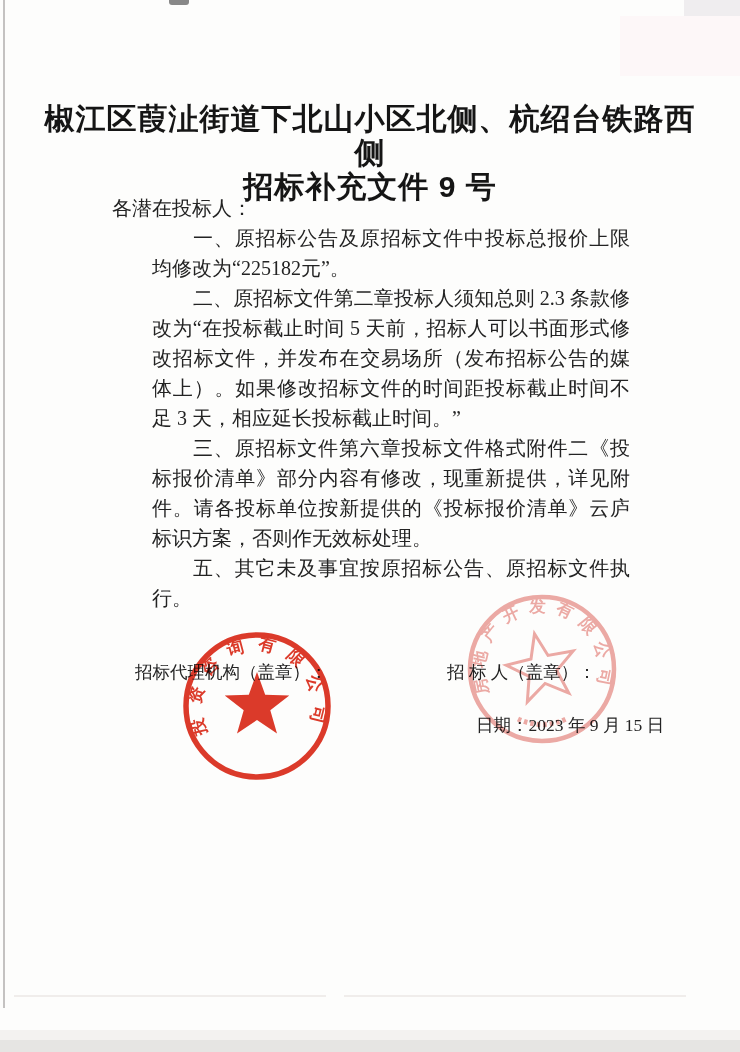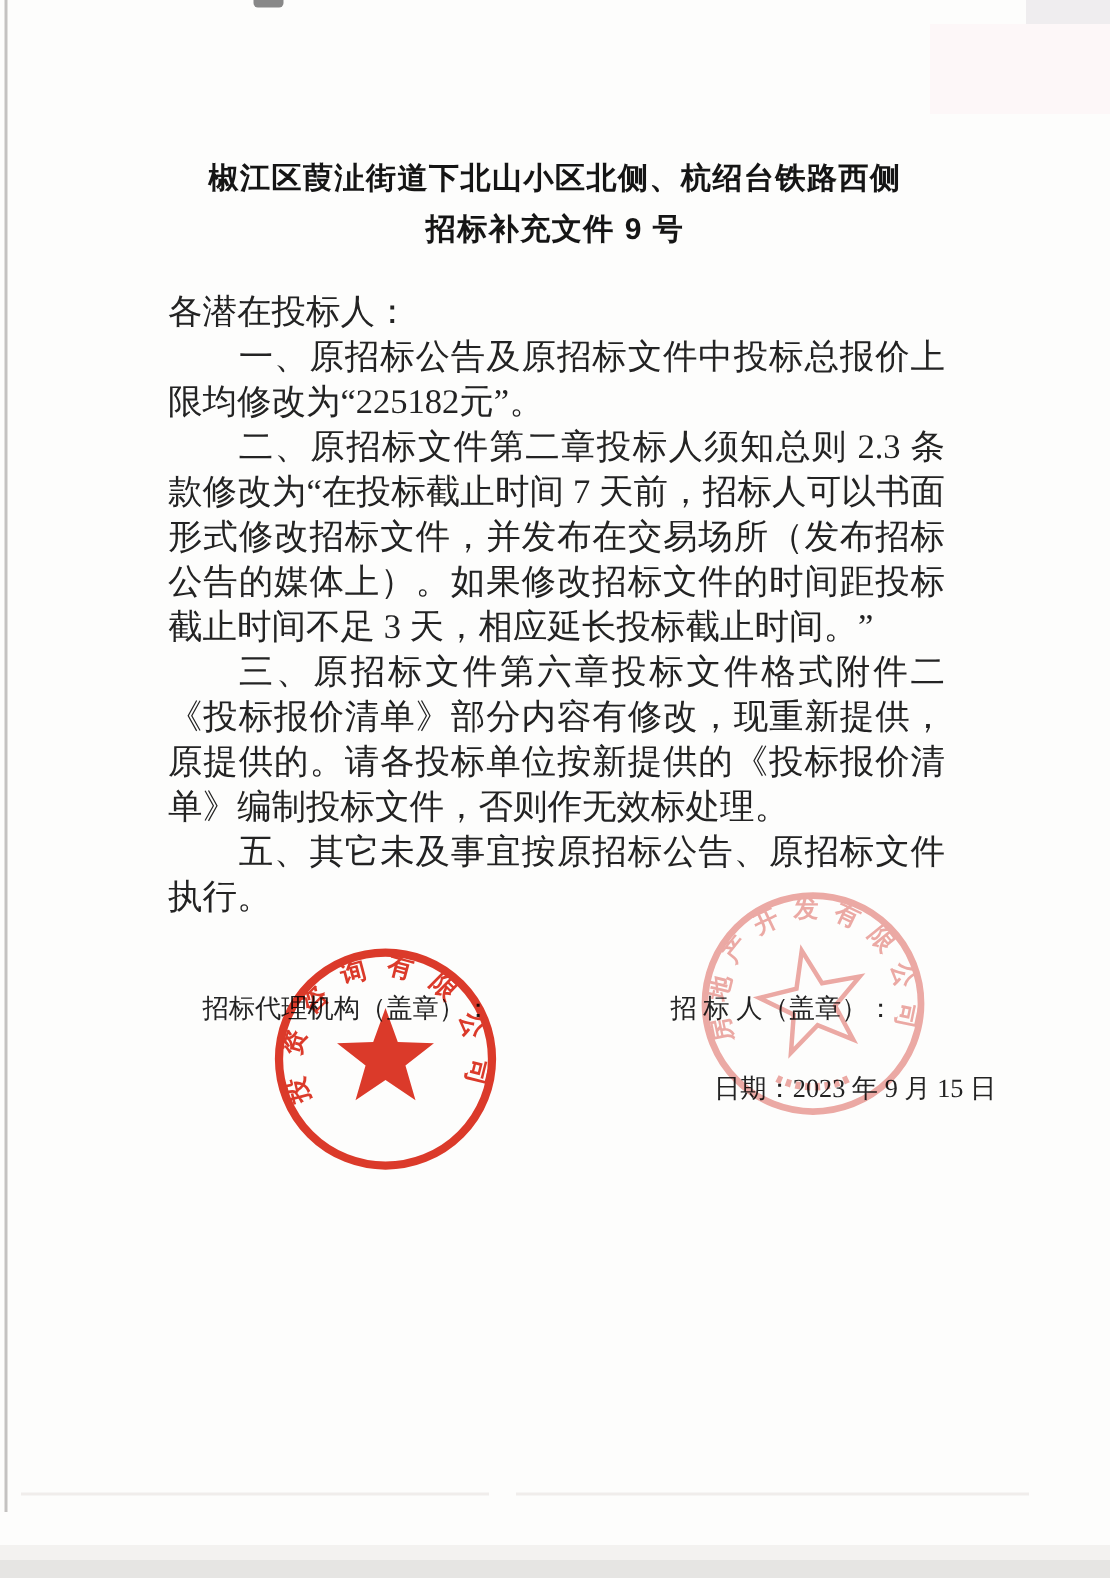--- a/index.html
+++ b/index.html
@@ -16,31 +16,31 @@
   .corner-strip{position:absolute;right:0;top:0;width:56px;height:16px;background:#efedef;}
   .corner-tint{position:absolute;right:0;top:16px;width:120px;height:60px;background:#fdf7f8;}
   .fold-line{position:absolute;top:995px;height:2px;background:#f0edeb;}
   .fold-a{left:14px;width:312px;}
   .fold-b{left:344px;width:342px;}
   .bottom-strip{position:absolute;left:0;bottom:0;width:740px;height:12px;background:#e6e5e3;}
   .bottom-fade{position:absolute;left:0;bottom:12px;width:740px;height:10px;background:#f3f2f0;}
 
   .title{
     position:absolute;left:40px;right:40px;top:102px;
-    text-align:center;font-weight:700;font-size:20px;line-height:34px;
+    text-align:center;font-weight:700;font-size:30px;line-height:34px;
     font-family:"Liberation Sans","DejaVu Sans",sans-serif;
     color:#151515;letter-spacing:1px;
   }
   .body-text{
     position:absolute;left:112px;top:193px;width:518px;
-    font-size:23px;line-height:30px;text-align:justify;
+    font-size:20px;line-height:30px;text-align:justify;
     color:#232323;
   }
   .body-text p{margin:0;}
-  .body-text p.para{text-indent:2.05em;}
+  .body-text p.para{text-indent:2.05em;margin-left:40px;}
 
   .sig{position:absolute;font-size:17.5px;color:#232323;white-space:nowrap;}
   .sig-agency{left:135px;top:660px;}
   .sig-tenderee{left:447px;top:660px;}
   .sig-date{left:476px;top:713px;}
 
   svg.stamp{position:absolute;mix-blend-mode:multiply;}
   .stamp-agency{left:180px;top:629px;width:154px;height:154px;opacity:.95;}
   .stamp-tenderee{left:464px;top:591px;width:156px;height:156px;opacity:.96;}
   svg .arc-text{font-family:"Liberation Serif","DejaVu Serif",serif;font-weight:700;}
@@ -60,22 +60,22 @@
   <div class="bottom-strip"></div>
 
   <div class="title">
     <div>椒江区葭沚街道下北山小区北侧、杭绍台铁路西侧</div>
     <div>招标补充文件 9 号</div>
   </div>
 
   <div class="body-text">
     <p class="salutation">各潜在投标人：</p>
     <p class="para">一、原招标公告及原招标文件中投标总报价上限均修改为“225182元”。</p>
-    <p class="para">二、原招标文件第二章投标人须知总则 2.3 条款修改为“在投标截止时间 7 天前，招标人可以书面形式修改招标文件，并发布在交易场所（发布招标公告的媒体上）。如果修改招标文件的时间距投标截止时间不足 3 天，相应延长投标截止时间。”</p>
-    <p class="para">三、原招标文件第六章投标文件格式附件二《投标报价清单》部分内容有修改，现重新提供，原提供的。请各投标单位按新提供的《投标报价清单》编制投标文件，否则作无效标处理。</p>
+    <p class="para">二、原招标文件第二章投标人须知总则 2.3 条款修改为“在投标截止时间 5 天前，招标人可以书面形式修改招标文件，并发布在交易场所（发布招标公告的媒体上）。如果修改招标文件的时间距投标截止时间不足 3 天，相应延长投标截止时间。”</p>
+    <p class="para">三、原招标文件第六章投标文件格式附件二《投标报价清单》部分内容有修改，现重新提供，详见附件。请各投标单位按新提供的《投标报价清单》云庐标识方案，否则作无效标处理。</p>
     <p class="para">五、其它未及事宜按原招标公告、原招标文件执行。</p>
   </div>
 
   <div class="sig sig-agency">招标代理机构（盖章）：</div>
   <div class="sig sig-tenderee">招 标 人（盖章）：</div>
   <div class="sig sig-date">日期：2023 年 9 月 15 日</div>
 
   <svg class="stamp stamp-agency" viewBox="-77 -77 154 154">
     <defs>
       <path id="arcA" d="M -42.9,36 A 56,56 0 1 1 42.9,36" fill="none"></path>

